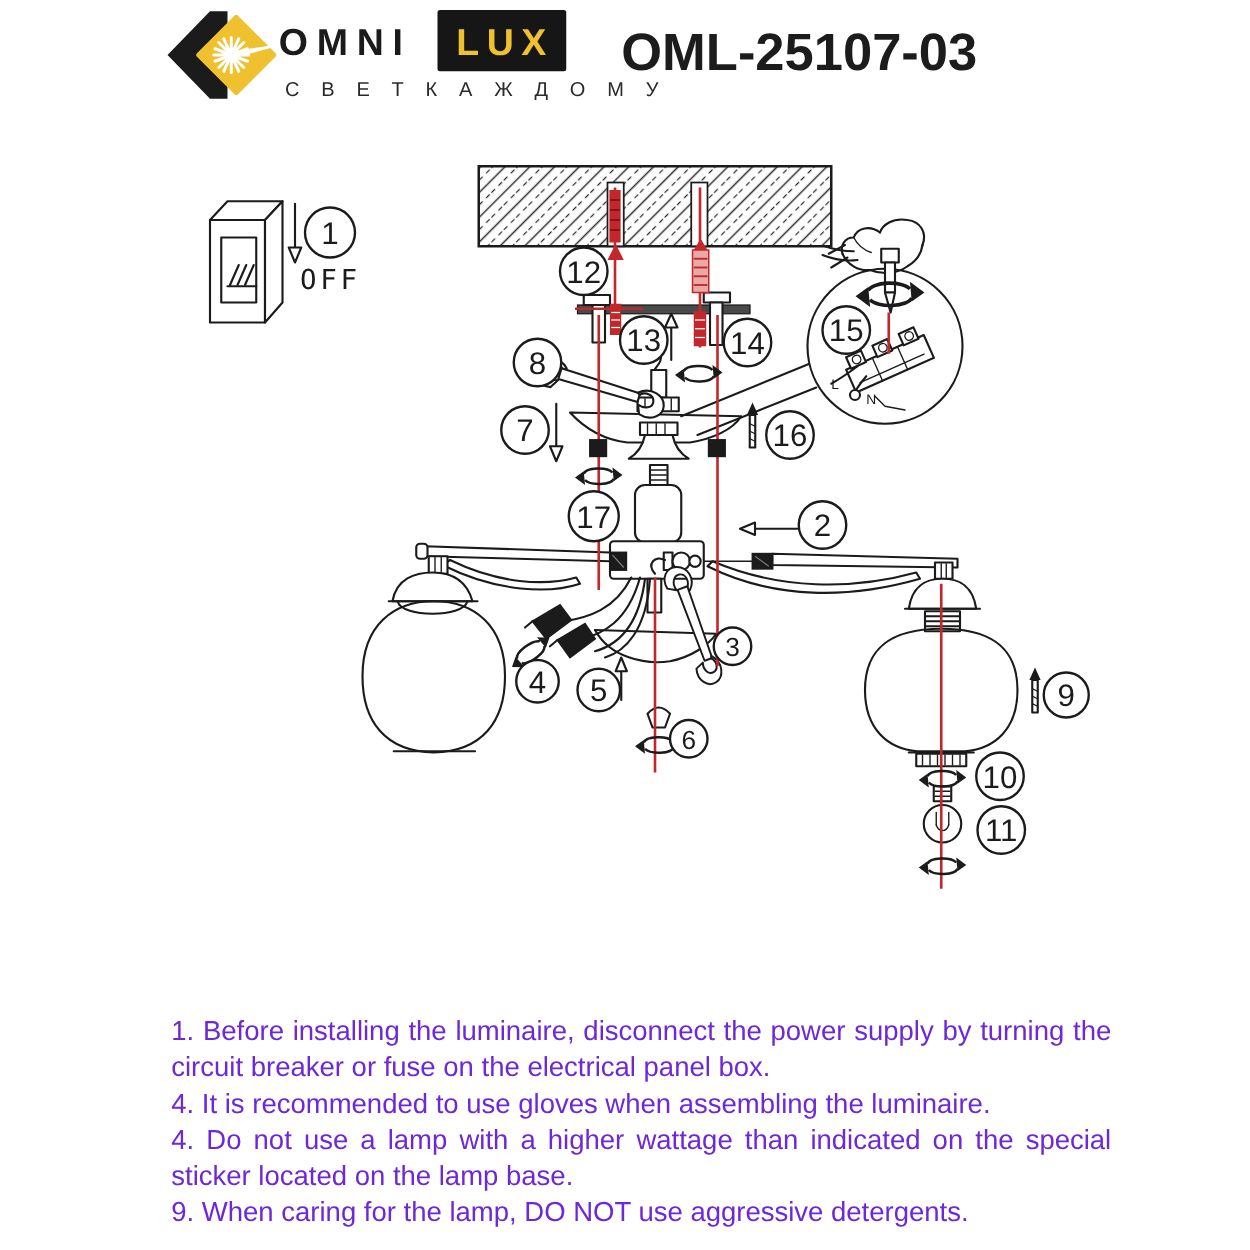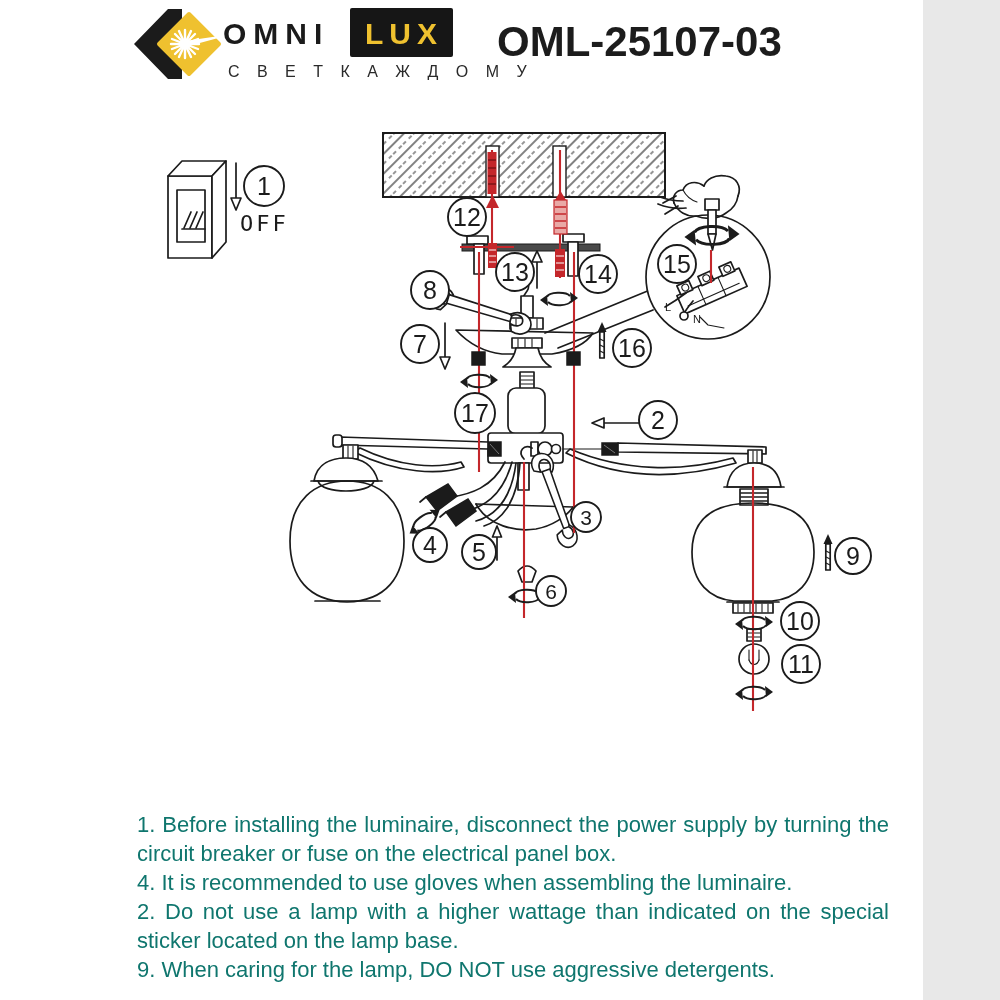--- a/index.html
+++ b/index.html
@@ -1,16 +1,16 @@
 <!DOCTYPE html>
 <html><head>
 <meta charset="utf-8">
 <style>
   html,body{margin:0;padding:0;background:#e8e8e8;}
-  #page{position:relative;width:923px;height:1000px;background:#ffffff;overflow:hidden;
+  #page{position:relative;width:1000px;height:1000px;background:#ffffff;overflow:hidden;
         font-family:"Liberation Sans",sans-serif;color:#1b1b1b;}
   svg{position:absolute;left:0;top:0;}
   
   .s{stroke:#1b1b1b;stroke-width:1.7;fill:none;stroke-linecap:round;stroke-linejoin:round;}
   .sf{stroke:#1b1b1b;stroke-width:1.7;fill:#ffffff;stroke-linejoin:round;}
   .sb{stroke:#1b1b1b;stroke-width:1.5;fill:#1b1b1b;}
   .fi{fill:#1b1b1b;stroke:none;}
   .thin{stroke-width:1.1;}
   .redl{stroke:#c4272b;stroke-width:2.1;fill:none;}
   .redf{fill:#c4272b;stroke:none;}
@@ -20,21 +20,21 @@
   .co.small text{font-size:21px;}
   .offtxt{font-family:"DejaVu Sans Mono",monospace;font-size:22px;letter-spacing:3px;fill:#1b1b1b;}
   .wiretxt{font-family:"Liberation Sans",sans-serif;font-size:11px;fill:#1b1b1b;text-anchor:middle;}
   
   .brandword{font-family:"Liberation Sans",sans-serif;font-weight:bold;font-size:30px;letter-spacing:7px;fill:#1b1b1b;}
   .luxword{font-family:"Liberation Sans",sans-serif;font-weight:bold;font-size:30px;letter-spacing:6px;fill:#efc12f;text-anchor:middle;}
   .tagline{font-family:"Liberation Sans",sans-serif;font-size:16px;letter-spacing:6.5px;fill:#2a2a2a;}
   .model{font-family:"Liberation Sans",sans-serif;font-weight:bold;font-size:42px;fill:#1c1c1c;}
   
   #instructions{position:absolute;left:137px;top:810px;width:752px;
-     font-size:22px;line-height:29px;text-align:justify;color:#0f766e;}
+     font-size:22px;line-height:29px;text-align:justify;color:#6d28d9;}
   #instructions p{margin:0;}
 </style>
 </head>
 <body>
 
 <div id="page">
 
   <svg width="1000" height="115" viewBox="0 0 1000 115">
 
     <g>
@@ -393,17 +393,17 @@
       </g>
     <g class="co" transform="translate(801,664)">
         <circle r="19"></circle>
         <text y="9">11</text>
       </g>
   </svg>
 
   <div id="instructions">
     <p>1. Before installing the luminaire, disconnect the power supply by turning the circuit breaker or fuse on the electrical panel box.</p>
     <p>4. It is recommended to use gloves when assembling the luminaire.</p>
-    <p>2. Do not use a lamp with a higher wattage than indicated on the special sticker located on the lamp base.</p>
+    <p>4. Do not use a lamp with a higher wattage than indicated on the special sticker located on the lamp base.</p>
     <p>9. When caring for the lamp, DO NOT use aggressive detergents.</p>
   </div>
 
 </div>
 
 </body></html>

